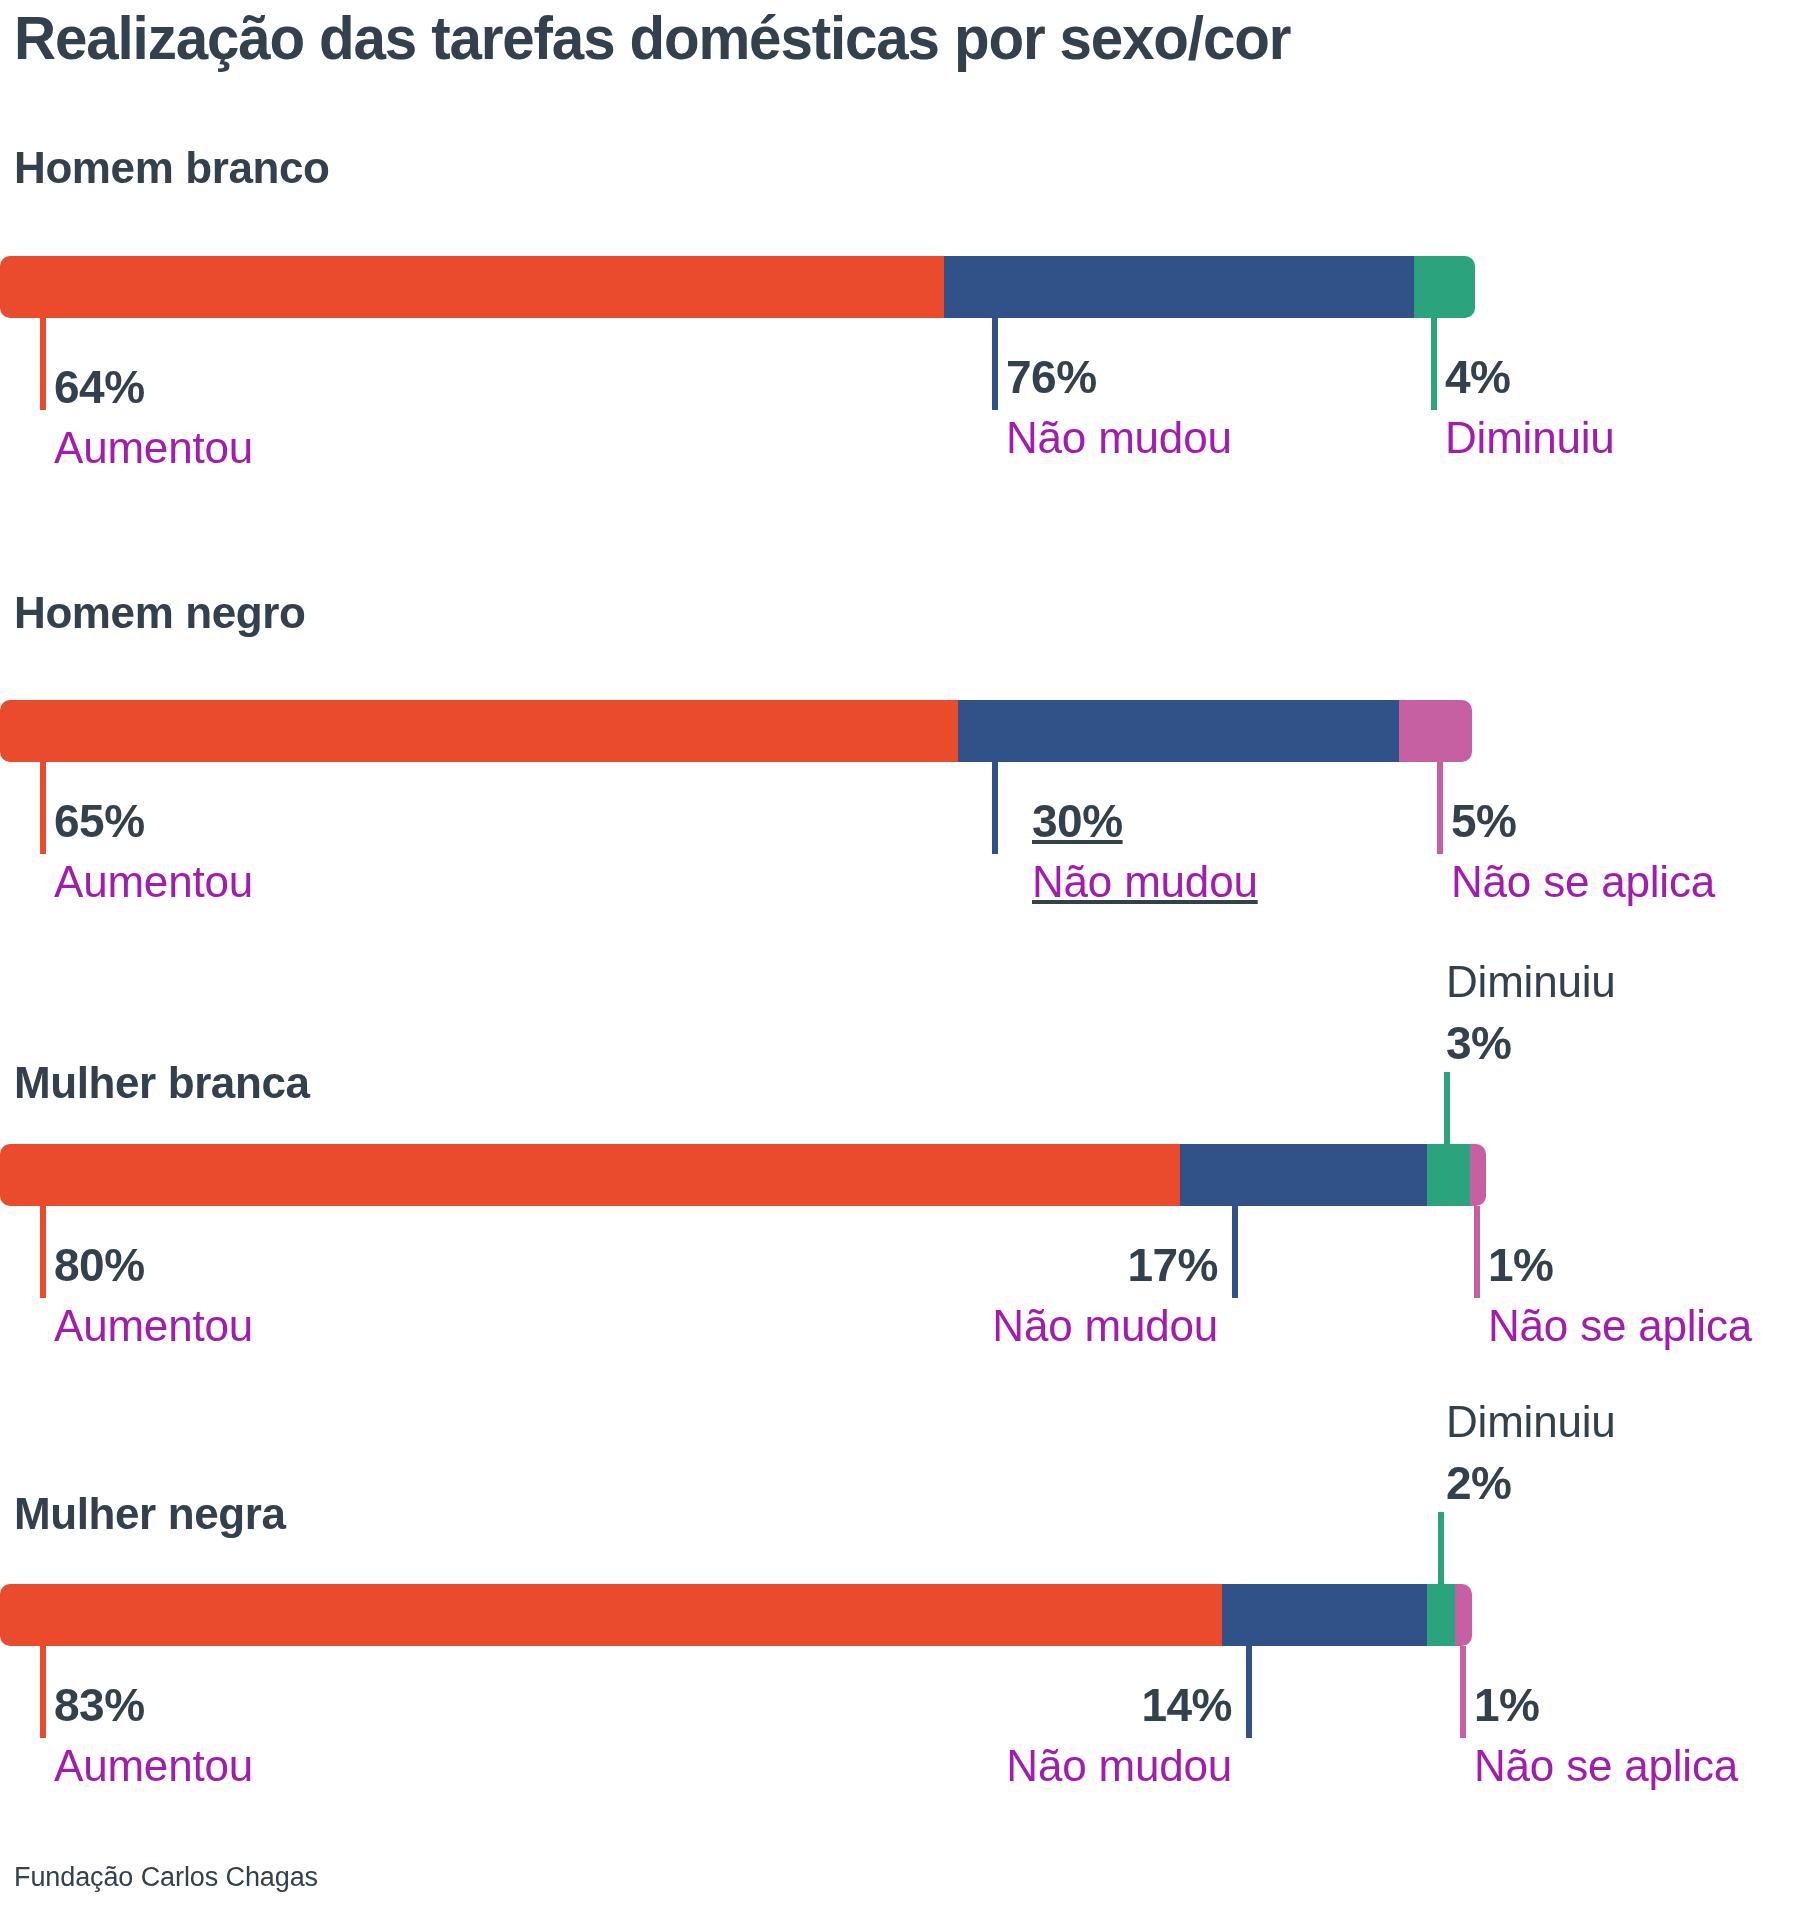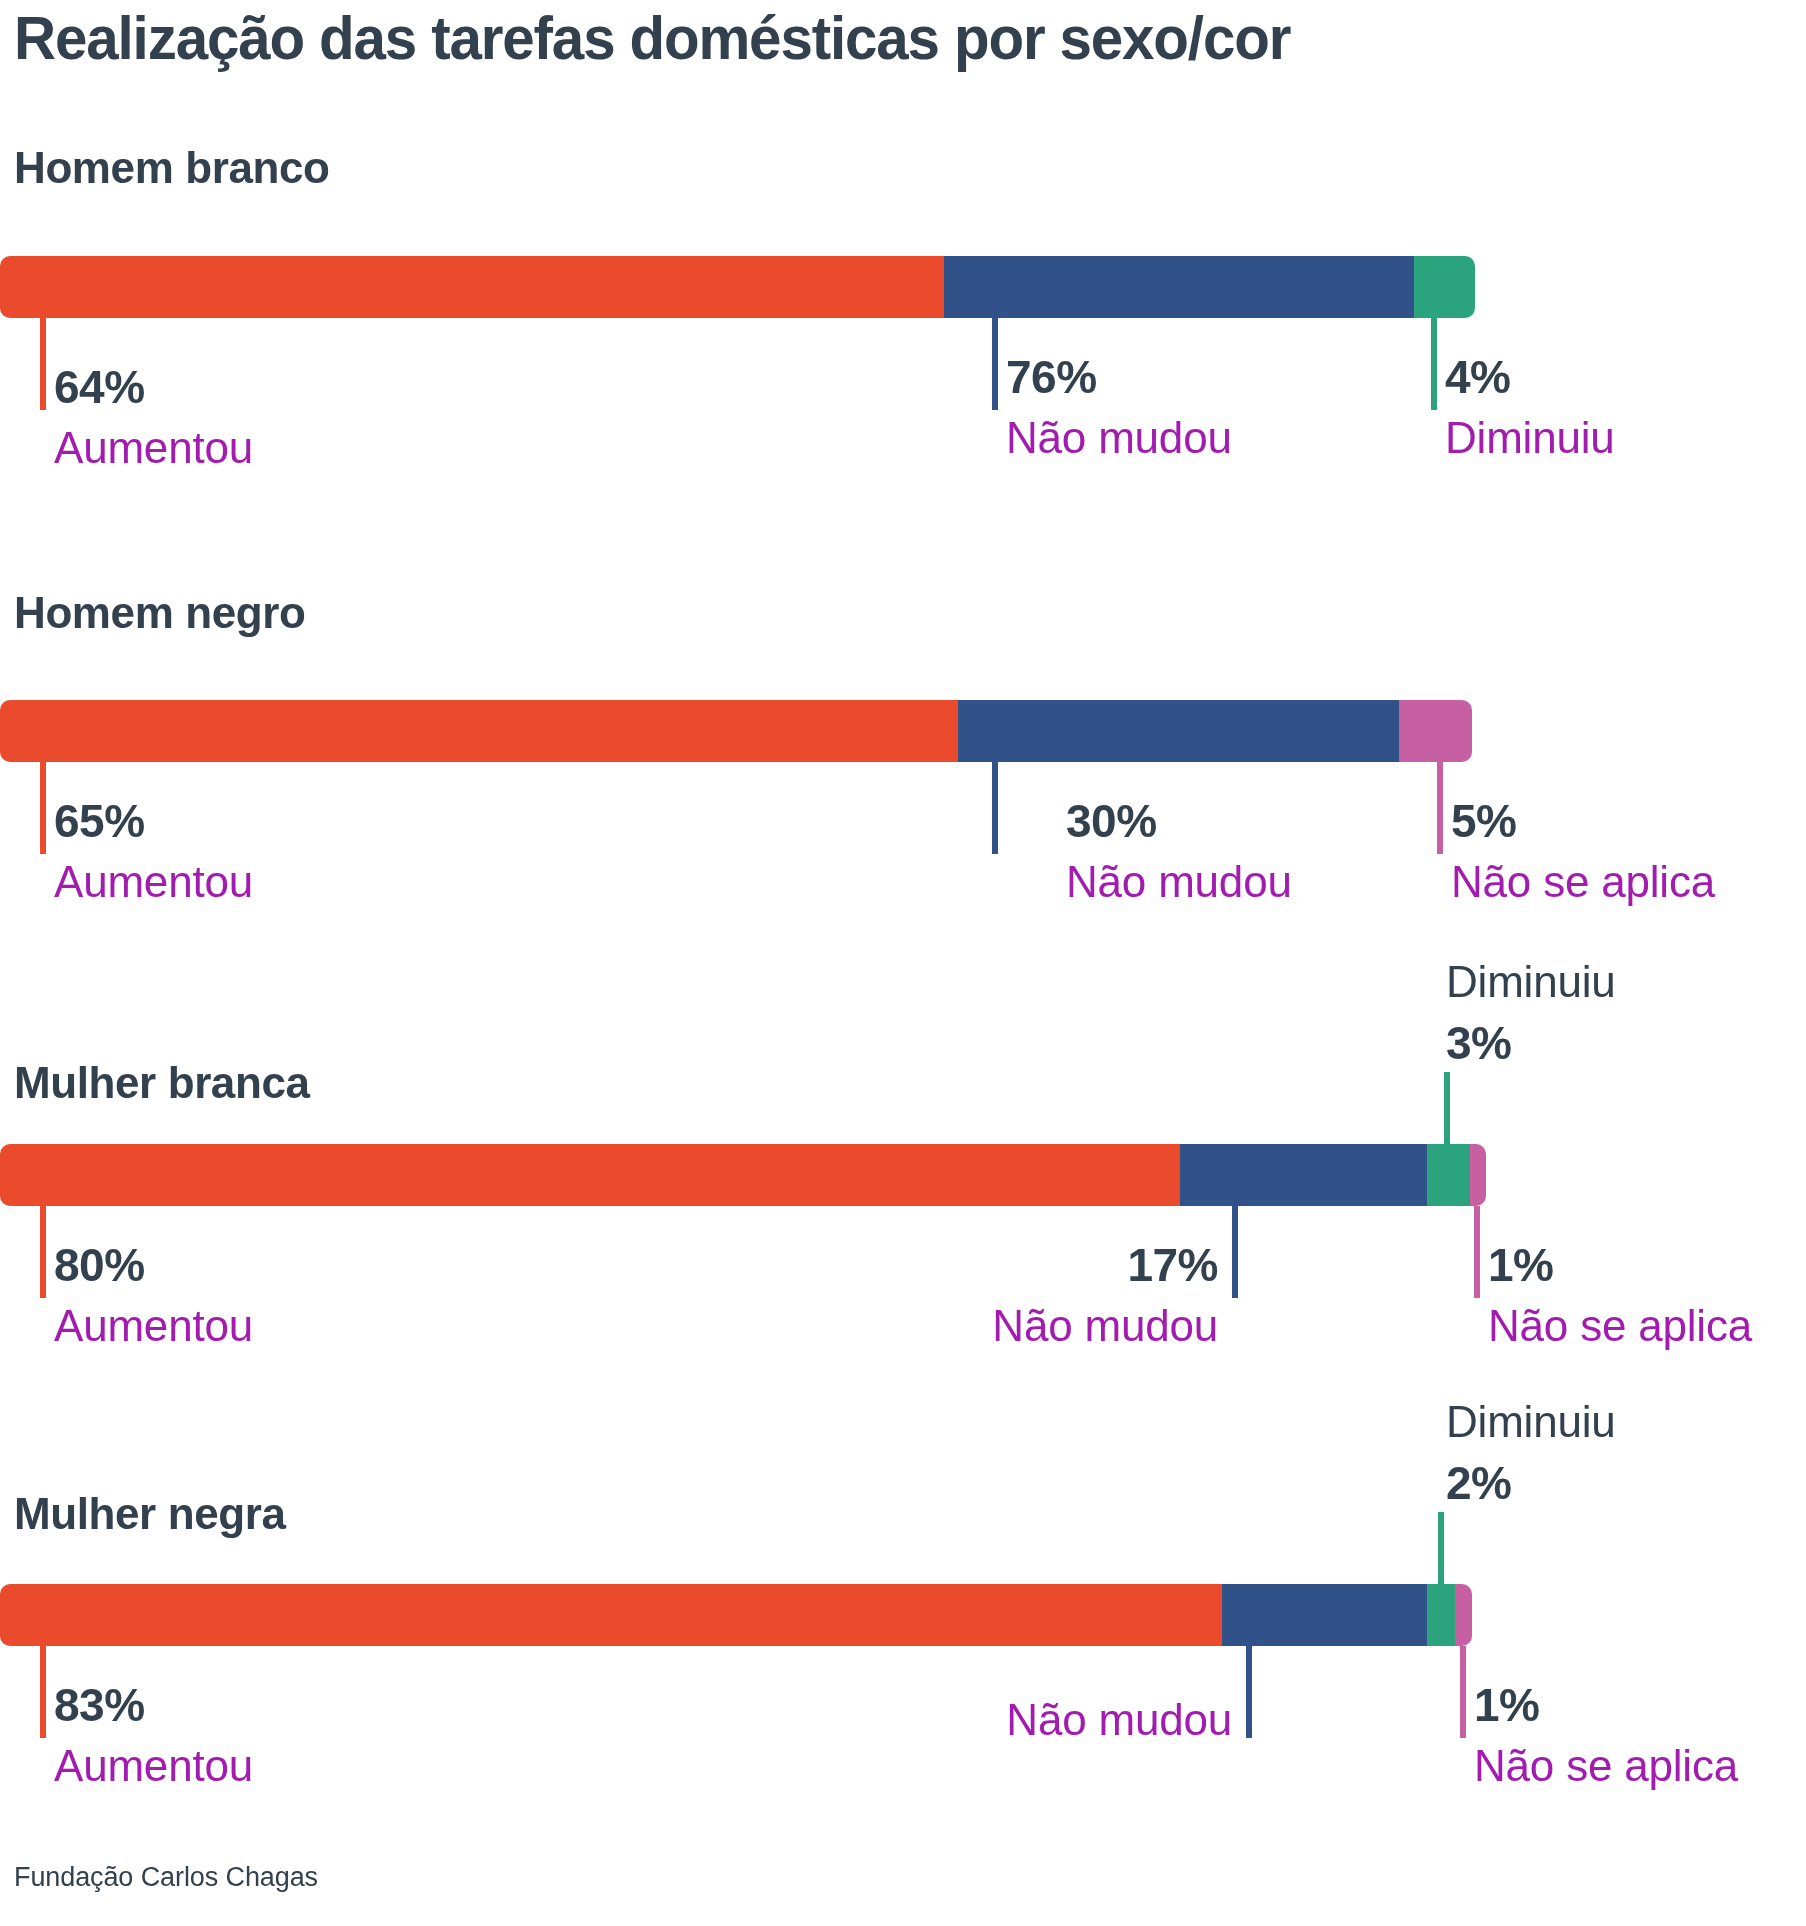--- a/index.html
+++ b/index.html
@@ -184,21 +184,21 @@
       <div class="seg" style="width:73px; background:#c760a3;"></div>
     </div>
 
     <div class="tick" style="left:40px; top:762px; height:92px; background:#e94b2c;"></div>
     <div class="callout" style="left:54px; top:798px;">
       <span class="pct">65%</span>
       <span class="cat">Aumentou</span>
     </div>
 
     <div class="tick" style="left:992px; top:762px; height:92px; background:#305289;"></div>
-    <div class="callout" style="left:1066px; top:798px;">
+    <div class="callout" style="left:1032px; top:798px;text-decoration:underline;">
       <span class="pct">30%</span>
       <span class="cat">Não mudou</span>
     </div>
 
     <div class="tick" style="left:1437px; top:762px; height:92px; background:#c760a3;"></div>
     <div class="callout" style="left:1451px; top:798px;">
       <span class="pct">5%</span>
       <span class="cat">Não se aplica</span>
     </div>
   </div>
@@ -257,20 +257,21 @@
     </div>
 
     <div class="tick" style="left:40px; top:1646px; height:92px; background:#e94b2c;"></div>
     <div class="callout" style="left:54px; top:1682px;">
       <span class="pct">83%</span>
       <span class="cat">Aumentou</span>
     </div>
 
     <div class="tick" style="left:1246px; top:1646px; height:92px; background:#305289;"></div>
     <div class="callout right-align" style="left:720px; width:512px; top:1682px;">
+      <span class="pct">14%</span>
       <span class="cat">Não mudou</span>
     </div>
 
     <div class="tick" style="left:1460px; top:1646px; height:92px; background:#c760a3;"></div>
     <div class="callout" style="left:1474px; top:1682px;">
       <span class="pct">1%</span>
       <span class="cat">Não se aplica</span>
     </div>
   </div>
 

